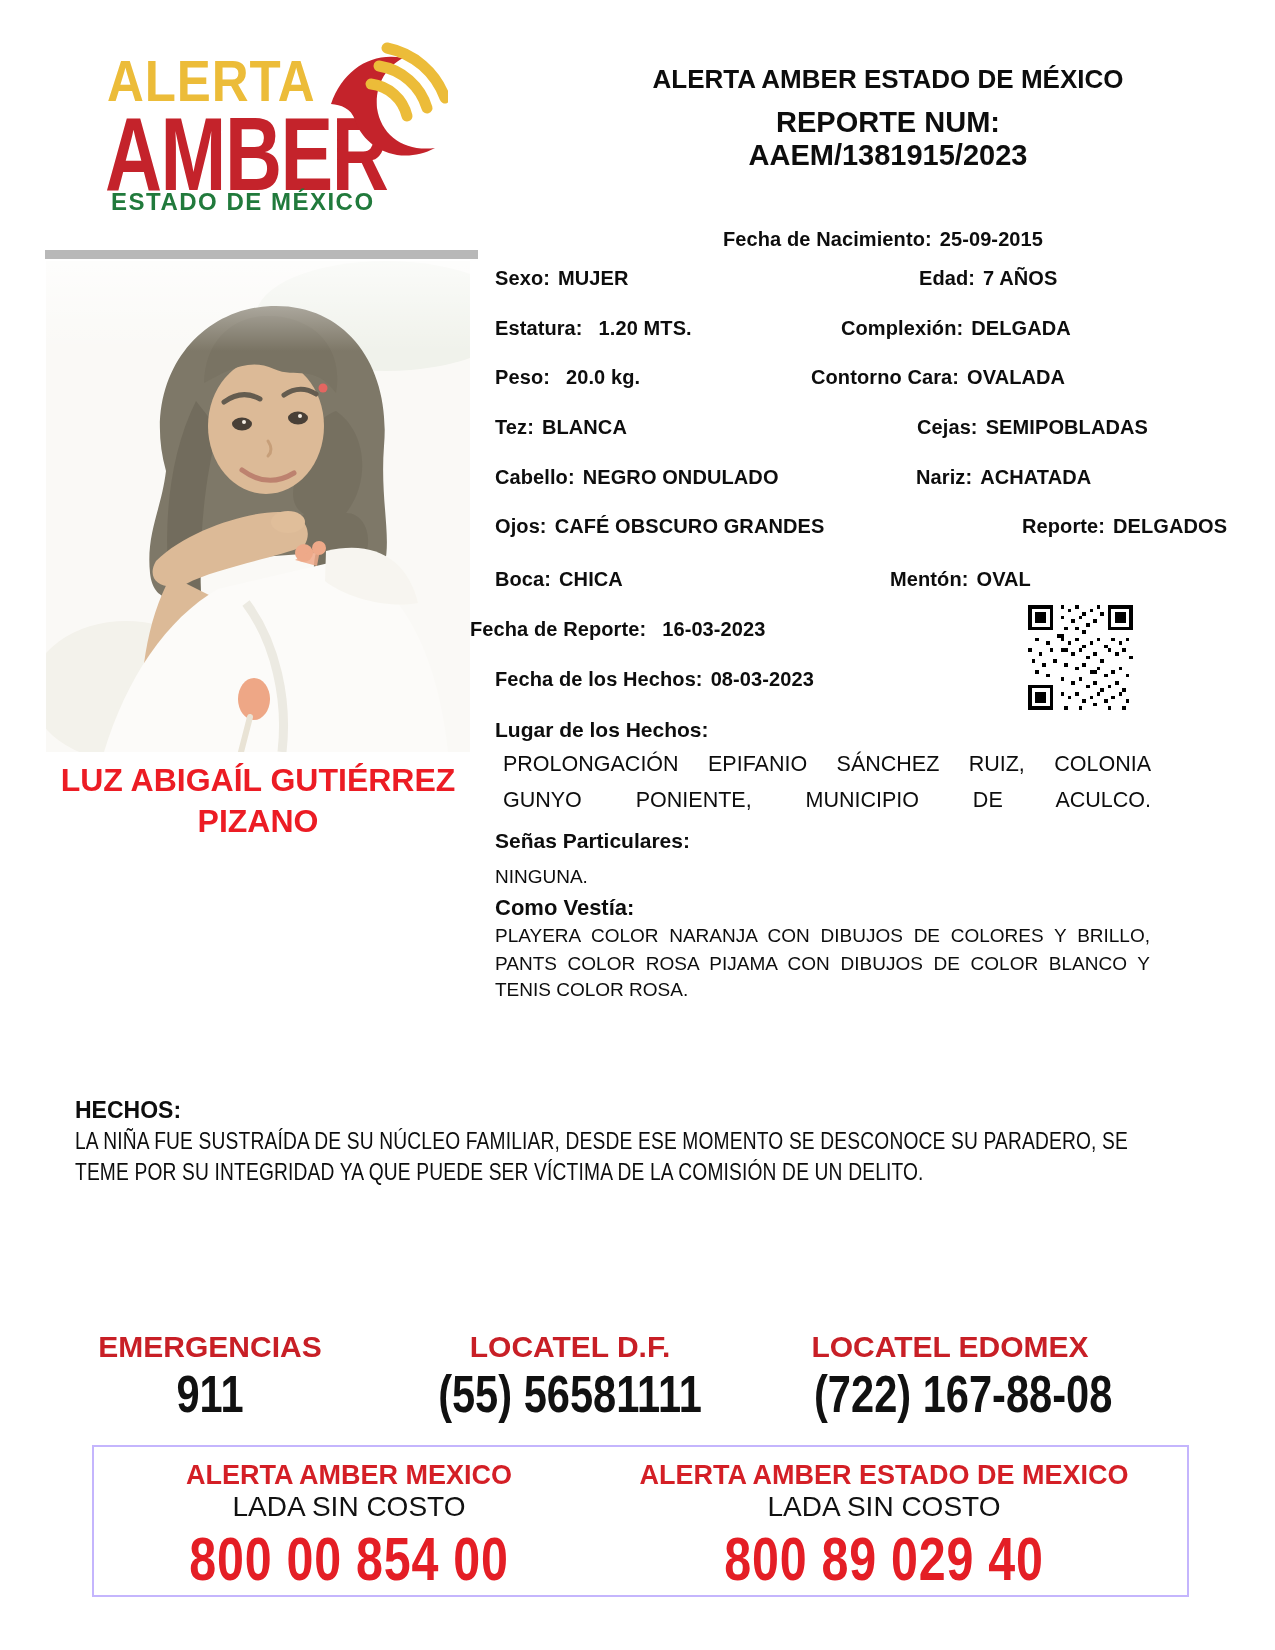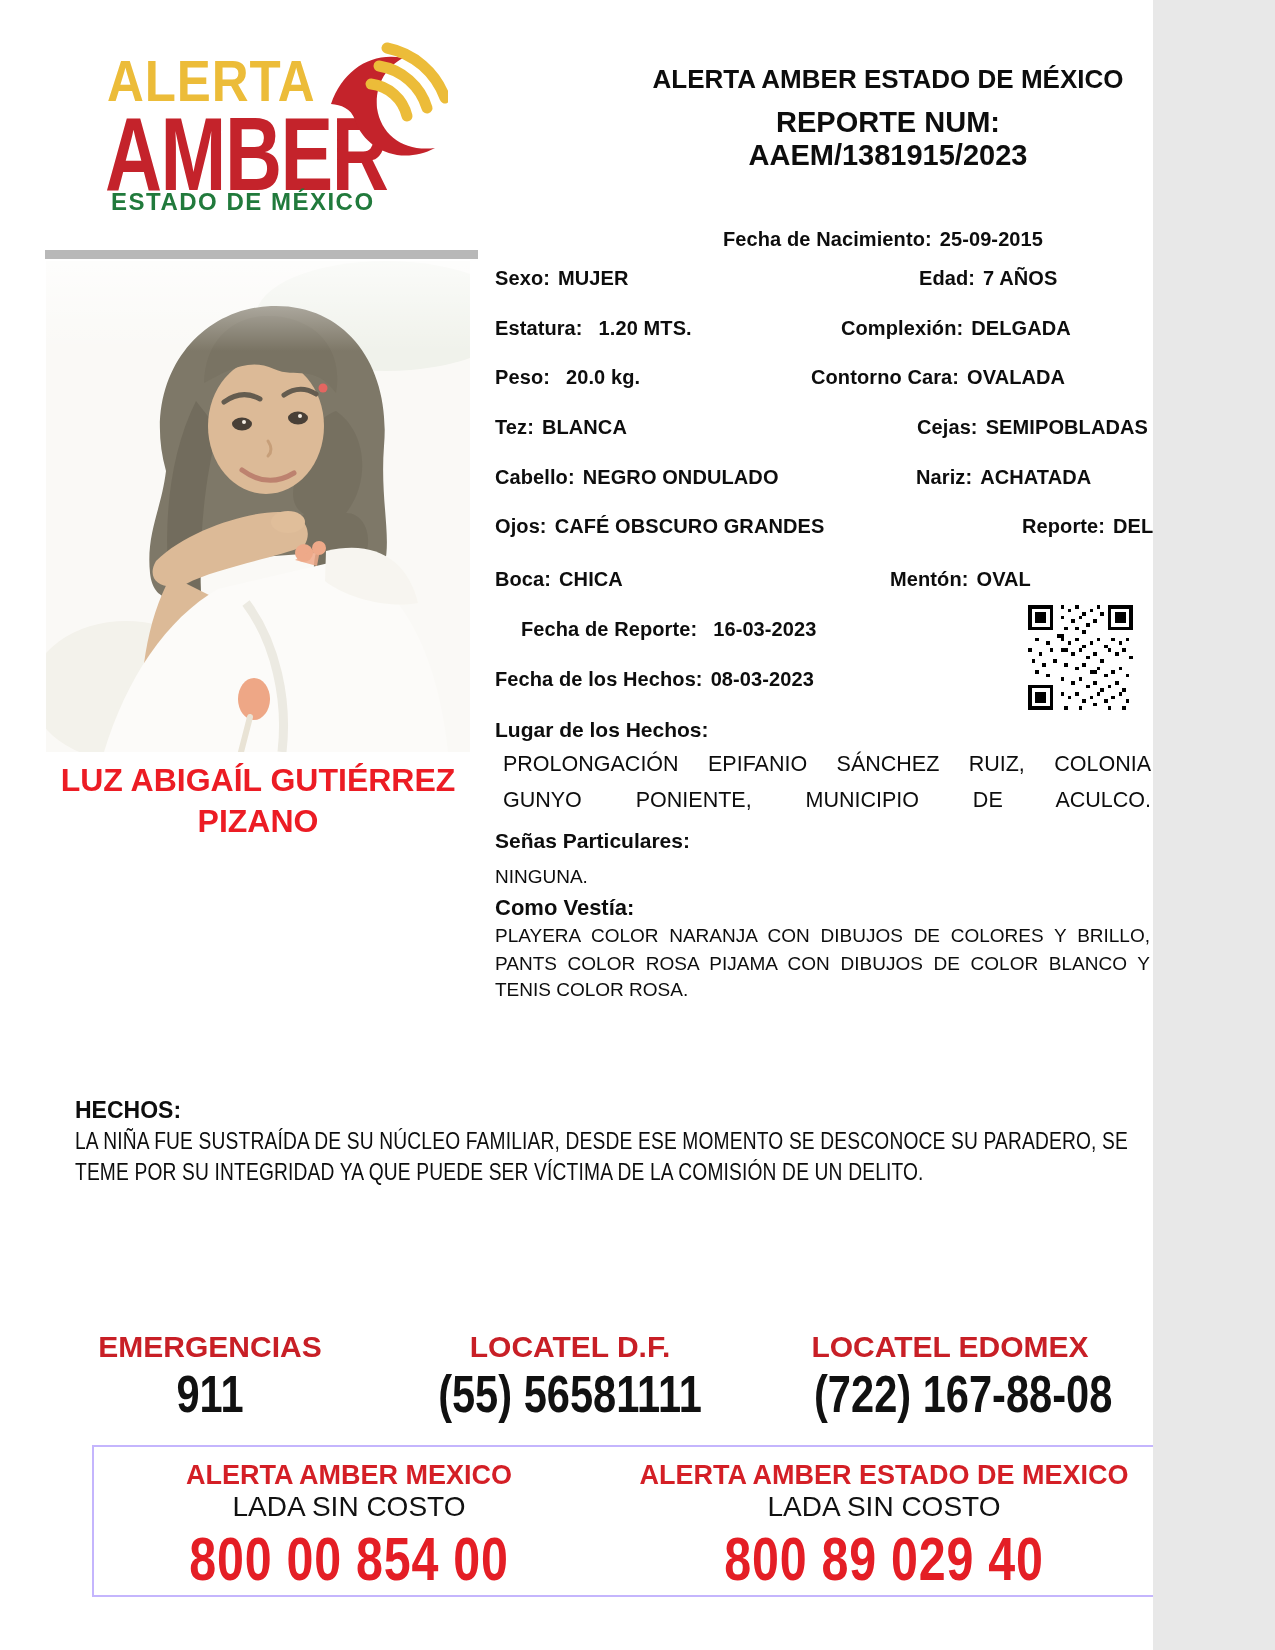--- a/index.html
+++ b/index.html
@@ -1,16 +1,16 @@
 <!DOCTYPE html>
 <html><head>
 <meta charset="utf-8">
 <style>
   html,body{margin:0;padding:0;background:#e8e8e8;}
-  #page{position:relative;width:1153px;height:1650px;background:#ffffff;overflow:hidden;
+  #page{position:relative;width:1275px;height:1650px;background:#ffffff;overflow:hidden;
         font-family:"Liberation Sans","DejaVu Sans",sans-serif;color:#0d0d0d;}
   .abs{position:absolute;}
   .pair span.v{margin-left:8px;}
   .pair span.v2{margin-left:16px;}
   .pair{font-weight:bold;font-size:20px;white-space:nowrap;letter-spacing:0.1px;}
   .seclabel{font-weight:bold;font-size:21px;white-space:nowrap;}
   .just{text-align:justify;text-align-last:justify;}
   
   .logo-alerta{font-size:58px;font-weight:800;color:#ecbc39;letter-spacing:1px;line-height:1;
                transform:scaleX(.88);transform-origin:left top;}
@@ -147,21 +147,21 @@
   </div>
   <div class="abs pair" style="left:1022px;top:515px;">
     <span>Reporte:</span><span class="v">DELGADOS</span>
   </div>
   <div class="abs pair" style="left:495px;top:568px;">
     <span>Boca:</span><span class="v">CHICA</span>
   </div>
   <div class="abs pair" style="left:890px;top:568px;">
     <span>Mentón:</span><span class="v">OVAL</span>
   </div>
-  <div class="abs pair" style="left:521px;top:618px;">
+  <div class="abs pair" style="left:470px;top:618px;">
     <span>Fecha de Reporte:</span><span class="v v2">16-03-2023</span>
   </div>
   <div class="abs pair" style="left:495px;top:668px;">
     <span>Fecha de los Hechos:</span><span class="v">08-03-2023</span>
   </div>
 
   <svg class="abs" style="left:1028px;top:605px;" width="105" height="105" viewBox="0 0 29 29" shape-rendering="crispEdges">
     <rect width="29" height="29" fill="#ffffff"></rect>
     <g fill="#000000">
       <path d="M0 0h7v7H0z"></path>

